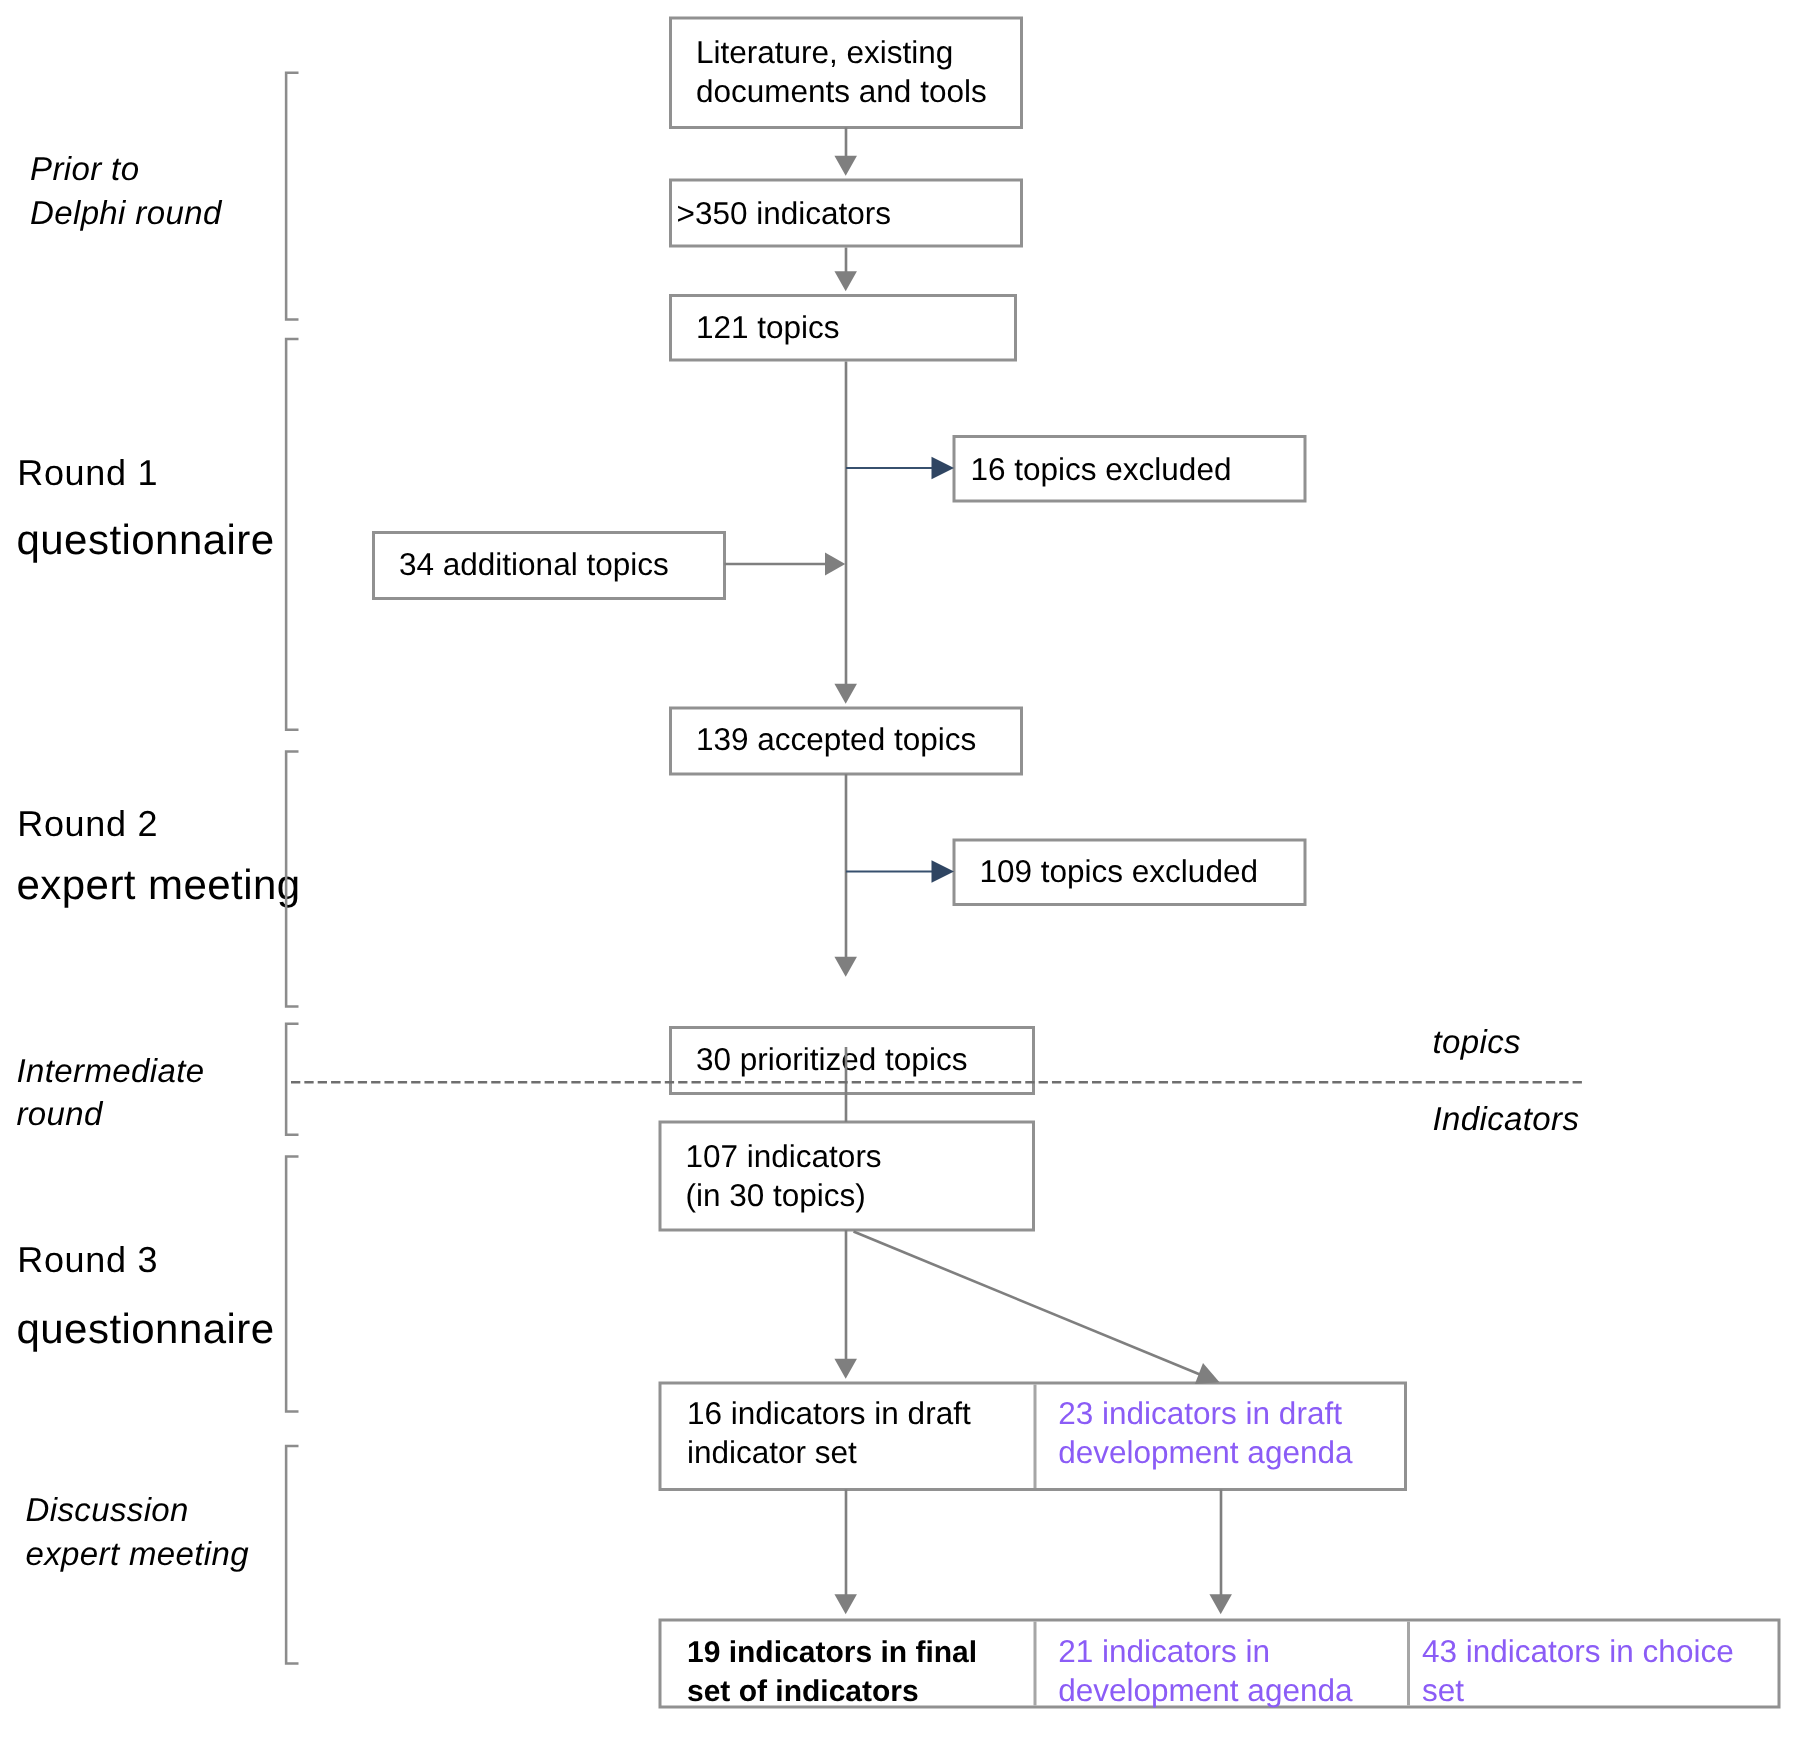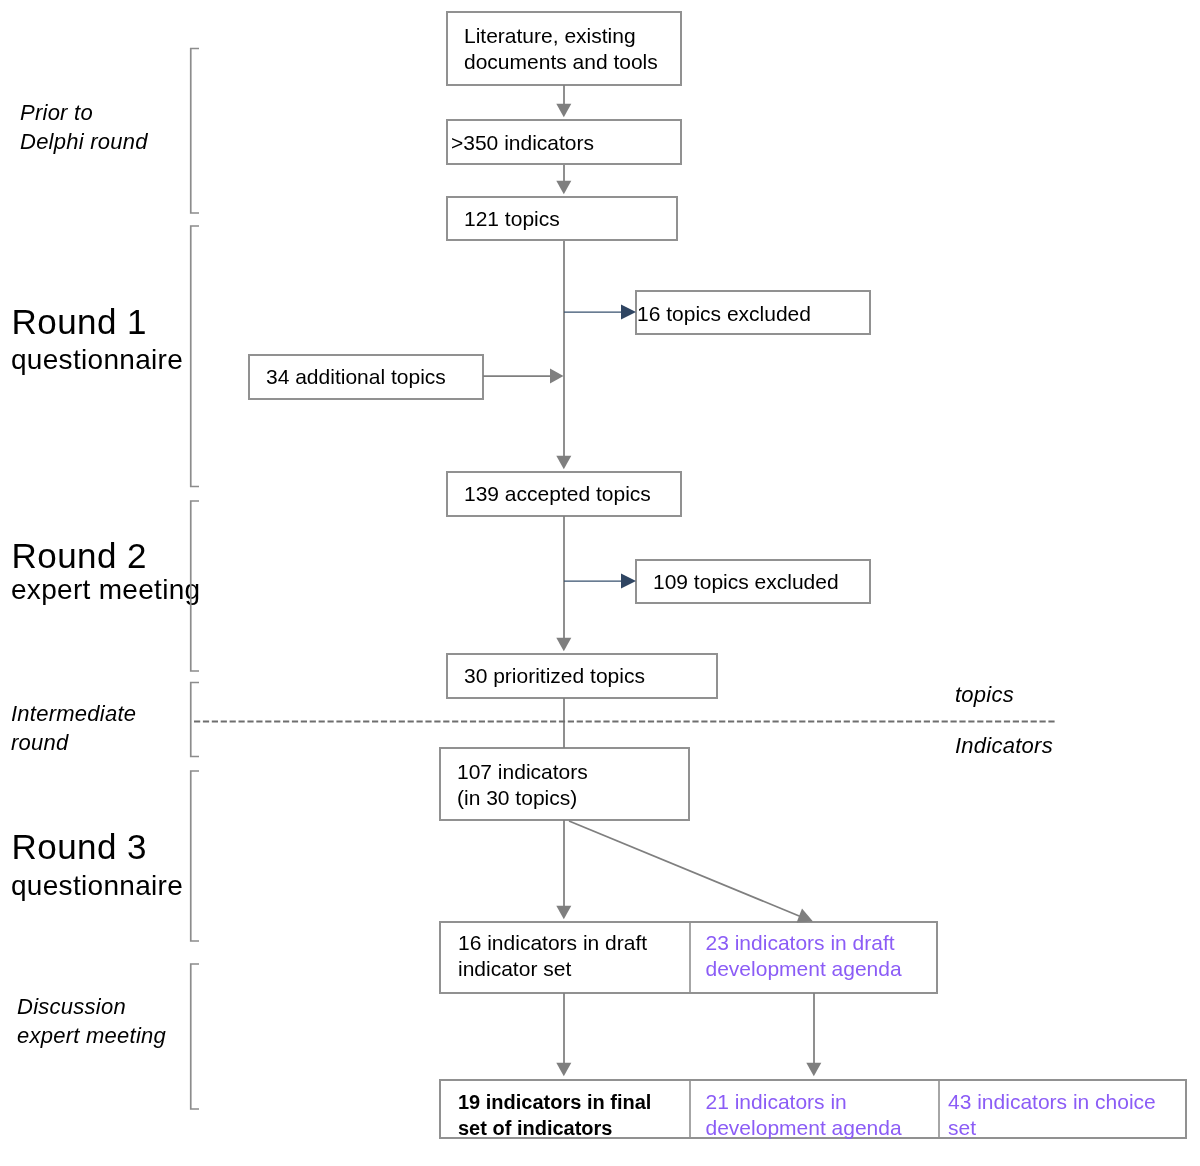--- a/index.html
+++ b/index.html
@@ -5,21 +5,21 @@
   html,body{margin:0;padding:0;background:#ffffff;}
   body{width:1200px;height:1166px;position:relative;overflow:hidden;
        font-family:"Liberation Sans",sans-serif;color:#000;
        -webkit-font-smoothing:antialiased;}
   .stage{position:absolute;left:0;top:0;width:1200px;height:1166px;will-change:transform;}
   svg.layer{position:absolute;left:0;top:0;width:1200px;height:1166px;}
   .node{position:absolute;box-sizing:border-box;border:2px solid #919191;background:#fff;}
   .cell{position:absolute;box-sizing:border-box;}
   .txt{position:absolute;font-size:21px;line-height:26.4px;white-space:pre;letter-spacing:0px;}
   .lbl{position:absolute;white-space:pre;}
-  .lbl-big{font-size:35px;letter-spacing:0.45px;line-height:normal;}
+  .lbl-big{font-size:24px;letter-spacing:0.45px;line-height:normal;}
   .lbl-sm{font-size:28px;letter-spacing:0.3px;line-height:normal;}
   .lbl-it{font-style:italic;font-size:22px;line-height:29.5px;letter-spacing:0.25px;}
   .grey{color:#8b5cf6;}
   .bold{font-weight:bold;font-size:20px;}
 </style>
 </head>
 <body>
 
 <div class="stage">
 
@@ -30,36 +30,36 @@
 
   <div class="node" style="left:446px;top:119px;width:236px;height:46px;">
     <div class="txt" style="left:3px;top:9px;">&gt;350 indicators</div>
   </div>
 
   <div class="node" style="left:446px;top:196px;width:232px;height:45px;">
     <div class="txt" style="left:16px;top:8px;">121 topics</div>
   </div>
 
   <div class="node" style="left:635px;top:290px;width:236px;height:45px;">
-    <div class="txt" style="left:0;top:9px;">16 topics excluded</div>
+    <div class="txt" style="left:10px;top:9px;">16 topics excluded</div>
   </div>
 
   <div class="node" style="left:248px;top:354px;width:236px;height:46px;">
     <div class="txt" style="left:16px;top:8px;">34 additional topics</div>
   </div>
 
   <div class="node" style="left:446px;top:471px;width:236px;height:46px;">
     <div class="txt" style="left:16px;top:8px;">139 accepted topics</div>
   </div>
 
   <div class="node" style="left:635px;top:558.5px;width:236px;height:45px;">
     <div class="txt" style="left:16px;top:8px;">109 topics excluded</div>
   </div>
 
-  <div class="node" style="left:446px;top:653px;width:272px;height:46px;">
+  <div class="node" style="left:446px;top:684px;width:244px;height:46px;">
     <div class="txt" style="left:16px;top:8px;">30 prioritized topics</div>
   </div>
 
   <div class="node" style="left:439px;top:747px;width:251px;height:74px;">
     <div class="txt" style="left:16px;top:10px;"><span>107 indicators</span>
 <span>(in 30 topics)</span></div>
   </div>
 
   <div class="node" style="left:439px;top:921px;width:499px;height:73px;">
     <div class="cell" style="left:0;top:0;width:249.5px;height:100%;border-right:2px solid #a6a6a6;">

